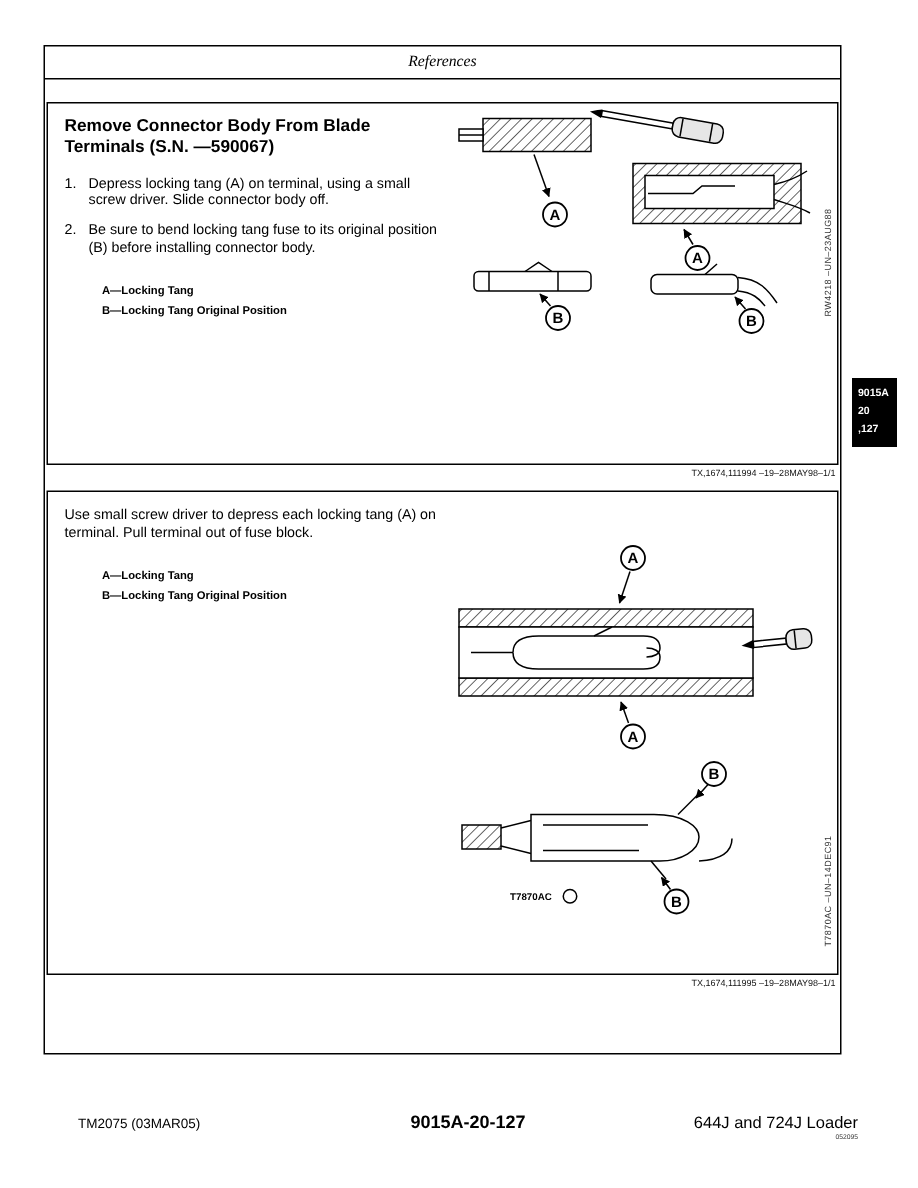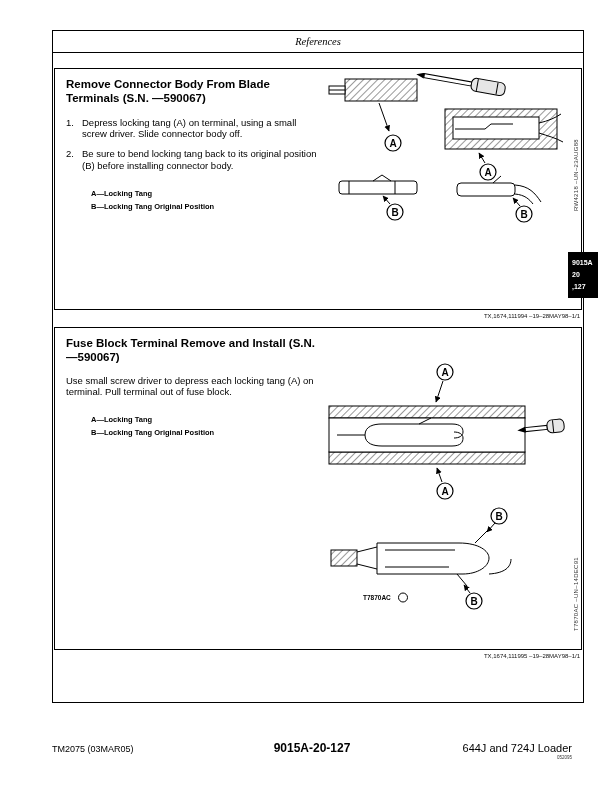--- a/index.html
+++ b/index.html
@@ -1,19 +1,19 @@
 <!DOCTYPE html>
 <html><head>
 <meta charset="utf-8">
 <style>
   * { margin:0; padding:0; box-sizing:border-box; }
   html,body { width:612px; height:792px; background:#fff; color:#000;
     font-family:"Liberation Sans", sans-serif; position:relative; overflow:hidden; }
 
-  .outer { position:absolute; left:52px; top:30px; width:532px; height:673px;
+  .outer { position:absolute; left:29px; top:30px; width:532px; height:673px;
     border:1px solid #000; background:#fff; }
 
   .ref-header { height:22px; border-bottom:1px solid #000; display:flex;
     align-items:center; justify-content:center;
     font-family:"Liberation Serif", serif; font-style:italic; font-size:10.5px; }
 
   .sect { border:1px solid #000; margin:0 1px; position:relative; background:#fff; }
   .sect1 { margin-top:15px; height:242px; }
   .sect2 { margin-top:5px; height:323px; }
 
@@ -73,21 +73,21 @@
   <div class="sect sect1">
     <div class="sect-title">Remove Connector Body From Blade Terminals (S.N. —590067)</div>
 
     <div class="steps">
       <div class="step">
         <span class="num">1.</span>
         <span class="txt">Depress locking tang (A) on terminal, using a small screw driver. Slide connector body off.</span>
       </div>
       <div class="step">
         <span class="num">2.</span>
-        <span class="txt">Be sure to bend locking tang back to its original position (B) before installing connector body.</span>
+        <span class="txt">Be sure to bend locking tang fuse to its original position (B) before installing connector body.</span>
       </div>
     </div>
 
     <div class="legend">
       <div>A—Locking Tang</div>
       <div>B—Locking Tang Original Position</div>
     </div>
 
     <svg class="figure fig1" viewBox="0 0 238 152">
       <defs>
@@ -156,21 +156,20 @@
         <circle cx="197" cy="141" r="8" fill="#fff" stroke="#000" stroke-width="1.2"></circle>
         <text class="callout" x="197" y="144.5">B</text>
       </g>
     </svg>
 
     <div class="fig-code code1">RW4218  –UN–23AUG88</div>
   </div>
   <div class="ref-line">TX,1674,111994  –19–28MAY98–1/1</div>
 
   <div class="sect sect2">
-    <div class="sect-title">Fuse Block Terminal Remove and Install (S.N. —590067)</div>
 
     <div class="para">Use small screw driver to depress each locking tang (A) on terminal. Pull terminal out of fuse block.</div>
 
     <div class="legend">
       <div>A—Locking Tang</div>
       <div>B—Locking Tang Original Position</div>
     </div>
 
     <svg class="figure fig2" viewBox="0 0 238 274">
       <defs>

